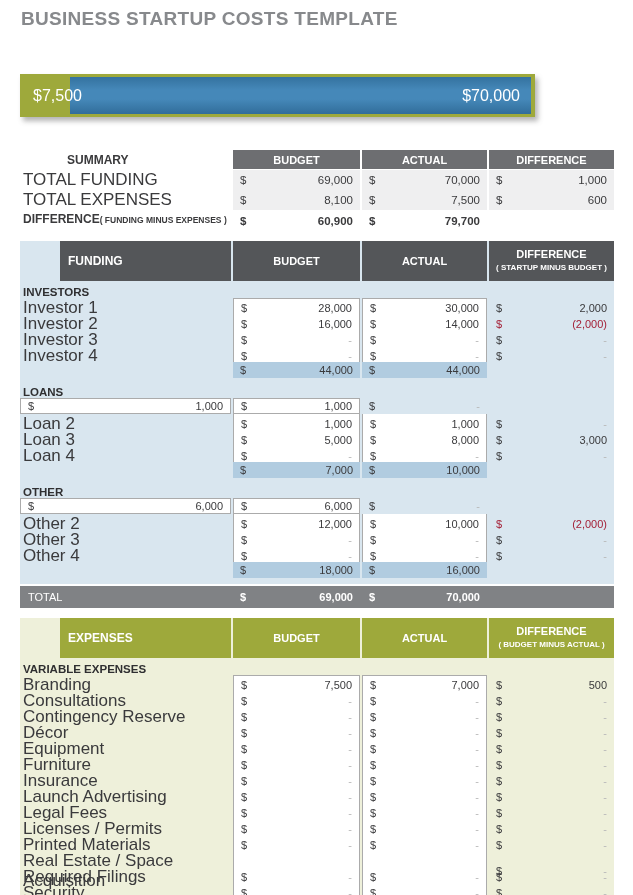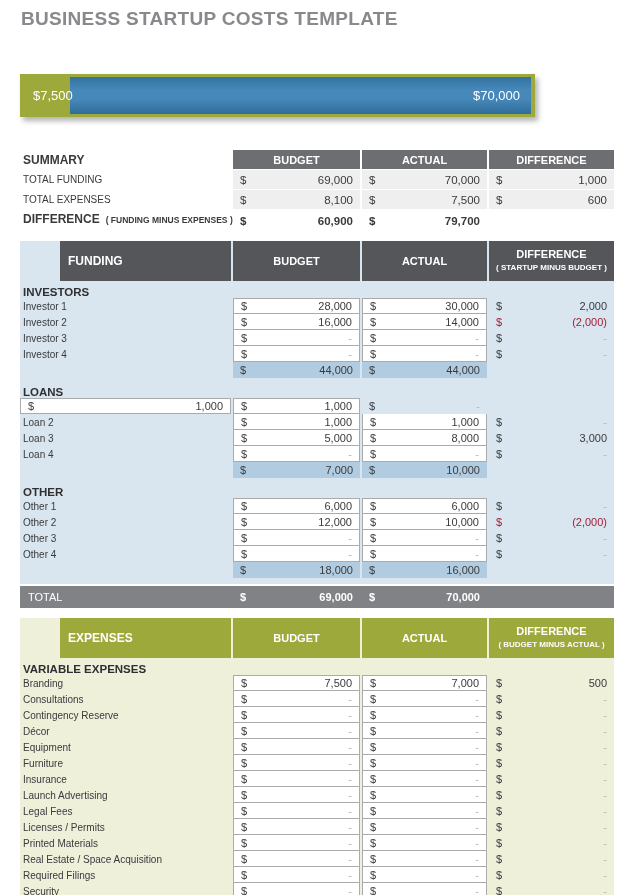--- a/index.html
+++ b/index.html
@@ -8,43 +8,43 @@
   .page { position:relative; width:633px; height:895px; background:#ffffff; overflow:hidden; }
 
   .page-title { margin:8px 0 0 21px; font-size:19px; font-weight:bold; color:#87898C; letter-spacing:.3px; }
 
   
   .chart-wrap { position:relative; margin:44px 0 0 20px; width:515px; height:43px;
                 background:#9EA93B; box-shadow:3px 4px 5px rgba(90,90,90,.45); }
   .chart-blue { position:absolute; top:3px; bottom:3px; right:4px; left:11%;
                 background:linear-gradient(180deg,#34729F 0%,#4588B9 35%,#4588B9 60%,#316D9A 100%); }
   .chart-label { position:absolute; top:0; bottom:0; display:flex; align-items:center;
-                 color:#fff; font-size:13px; }
+                 color:#fff; font-size:16px; }
   .chart-label.left { left:13px; }
   .chart-label.right { right:15px; }
 
   
   .grid { display:grid; grid-template-columns:211px 127px 125px 125px; column-gap:2px; }
   .indent { margin-left:20px; width:594px; }
 
   
   .summary { margin-top:33px; }
   .sum-header { height:19px; }
-  .sum-title { display:flex; align-items:center; padding-left:3px; font-size:12px; font-weight:bold; color:#3A3A3C; }
+  .sum-title { display:flex; align-items:center; padding-left:3px; font-size:12px; font-weight:bold; color:#3A3A3C;margin-left:44px; }
   .hcell { background:#6D6E71; color:#fff; font-weight:bold; font-size:11px;
            display:flex; align-items:center; justify-content:center; }
   .sum-row { height:19px; margin-top:1px; }
-  .row-label { display:flex; align-items:center; padding-left:3px; font-size:10px; color:#3A3A3C;text-align:right; }
+  .row-label { display:flex; align-items:center; padding-left:3px; font-size:17px; color:#3A3A3C; }
   .cell { display:flex; justify-content:space-between; align-items:center; padding:0 7px;
           font-size:11px; color:#3A3A3C; }
   .sum-cell { background:#EFEFF0; font-size:11.5px; }
   .sum-diff-row { height:18px; margin-top:3px; }
   .sum-diff-label { display:flex; align-items:baseline; padding-left:3px; color:#3A3A3C; white-space:nowrap; }
   .bold12 { font-size:12px; font-weight:bold; }
-  .sublbl { font-size:8.5px; font-weight:bold; margin-left:6px; }
+  .sublbl { font-size:8.5px; font-weight:bold; }
   .boldcell { font-weight:bold; font-size:11.5px; }
 
   
   .section { margin-left:20px; width:594px; padding-bottom:6px; }
   .section.funding { margin-top:11px; background:#D9E6EF; }
   .section.expenses { margin-top:10px; background:#EEF0DA; }
   .sec-header { height:40px; }
   .sec-header.dark  > div { background:#545659; }
   .sec-header.olive > div { background:#9EA93B; }
   .sec-title { color:#fff; font-weight:bold; font-size:12px; display:flex; align-items:center; padding-left:8px;margin-left:40px; }
@@ -303,21 +303,20 @@
           </div>
           <div></div>
         </div>
         <div class="grid group-row spaced">
           <div class="group-label">OTHER</div>
           <div></div>
           <div></div>
           <div></div>
         </div>
         <div class="grid data-row">
-          <div class="row-label">Other 1</div>
           <div class="cell white">
             <span>$</span>
             <span>6,000</span>
           </div>
           <div class="cell white">
             <span>$</span>
             <span>6,000</span>
           </div>
           <div class="cell ">
             <span>$</span>

